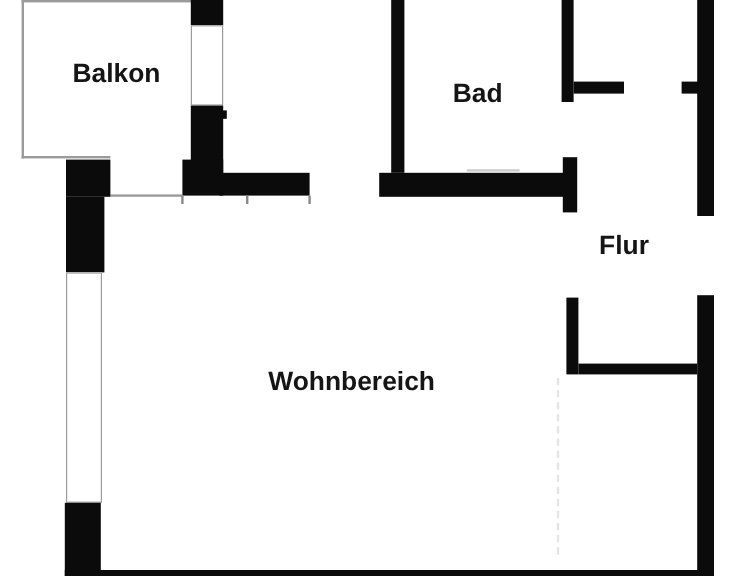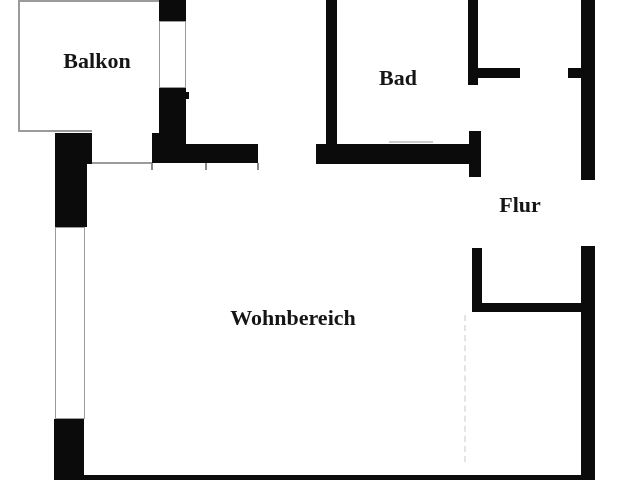--- a/index.html
+++ b/index.html
@@ -3,21 +3,21 @@
 <meta charset="utf-8">
 <style>
   :root{
     --wall:#0b0b0b; --outline:#9b9b9b; --tick:#8a8a8a;
     --faint:#cccccc; --divider:#e4e4e4; --background:#ffffff; --text:#151515;
   }
   html,body{margin:0;padding:0;background:var(--background);}
   .plan{
     position:relative;width:621px;height:480px;overflow:hidden;
     background:var(--background);
-    font-family:Liberation Serif, serif;
+    font-family:Liberation Sans, sans-serif;
   }
   .wall{position:absolute;background:var(--wall);}
   .line{position:absolute;background:var(--outline);}
   .tick{position:absolute;background:var(--tick);}
   .faint{position:absolute;background:var(--faint);}
   .window{position:absolute;background:var(--background);border:1px solid var(--outline);box-sizing:border-box;}
   .divider{position:absolute;border-left:2px dashed var(--divider);}
   .room-label{
     position:absolute;transform:translate(-50%,-50%);
     color:var(--text);font-weight:700;font-size:22px;line-height:1;white-space:nowrap;

